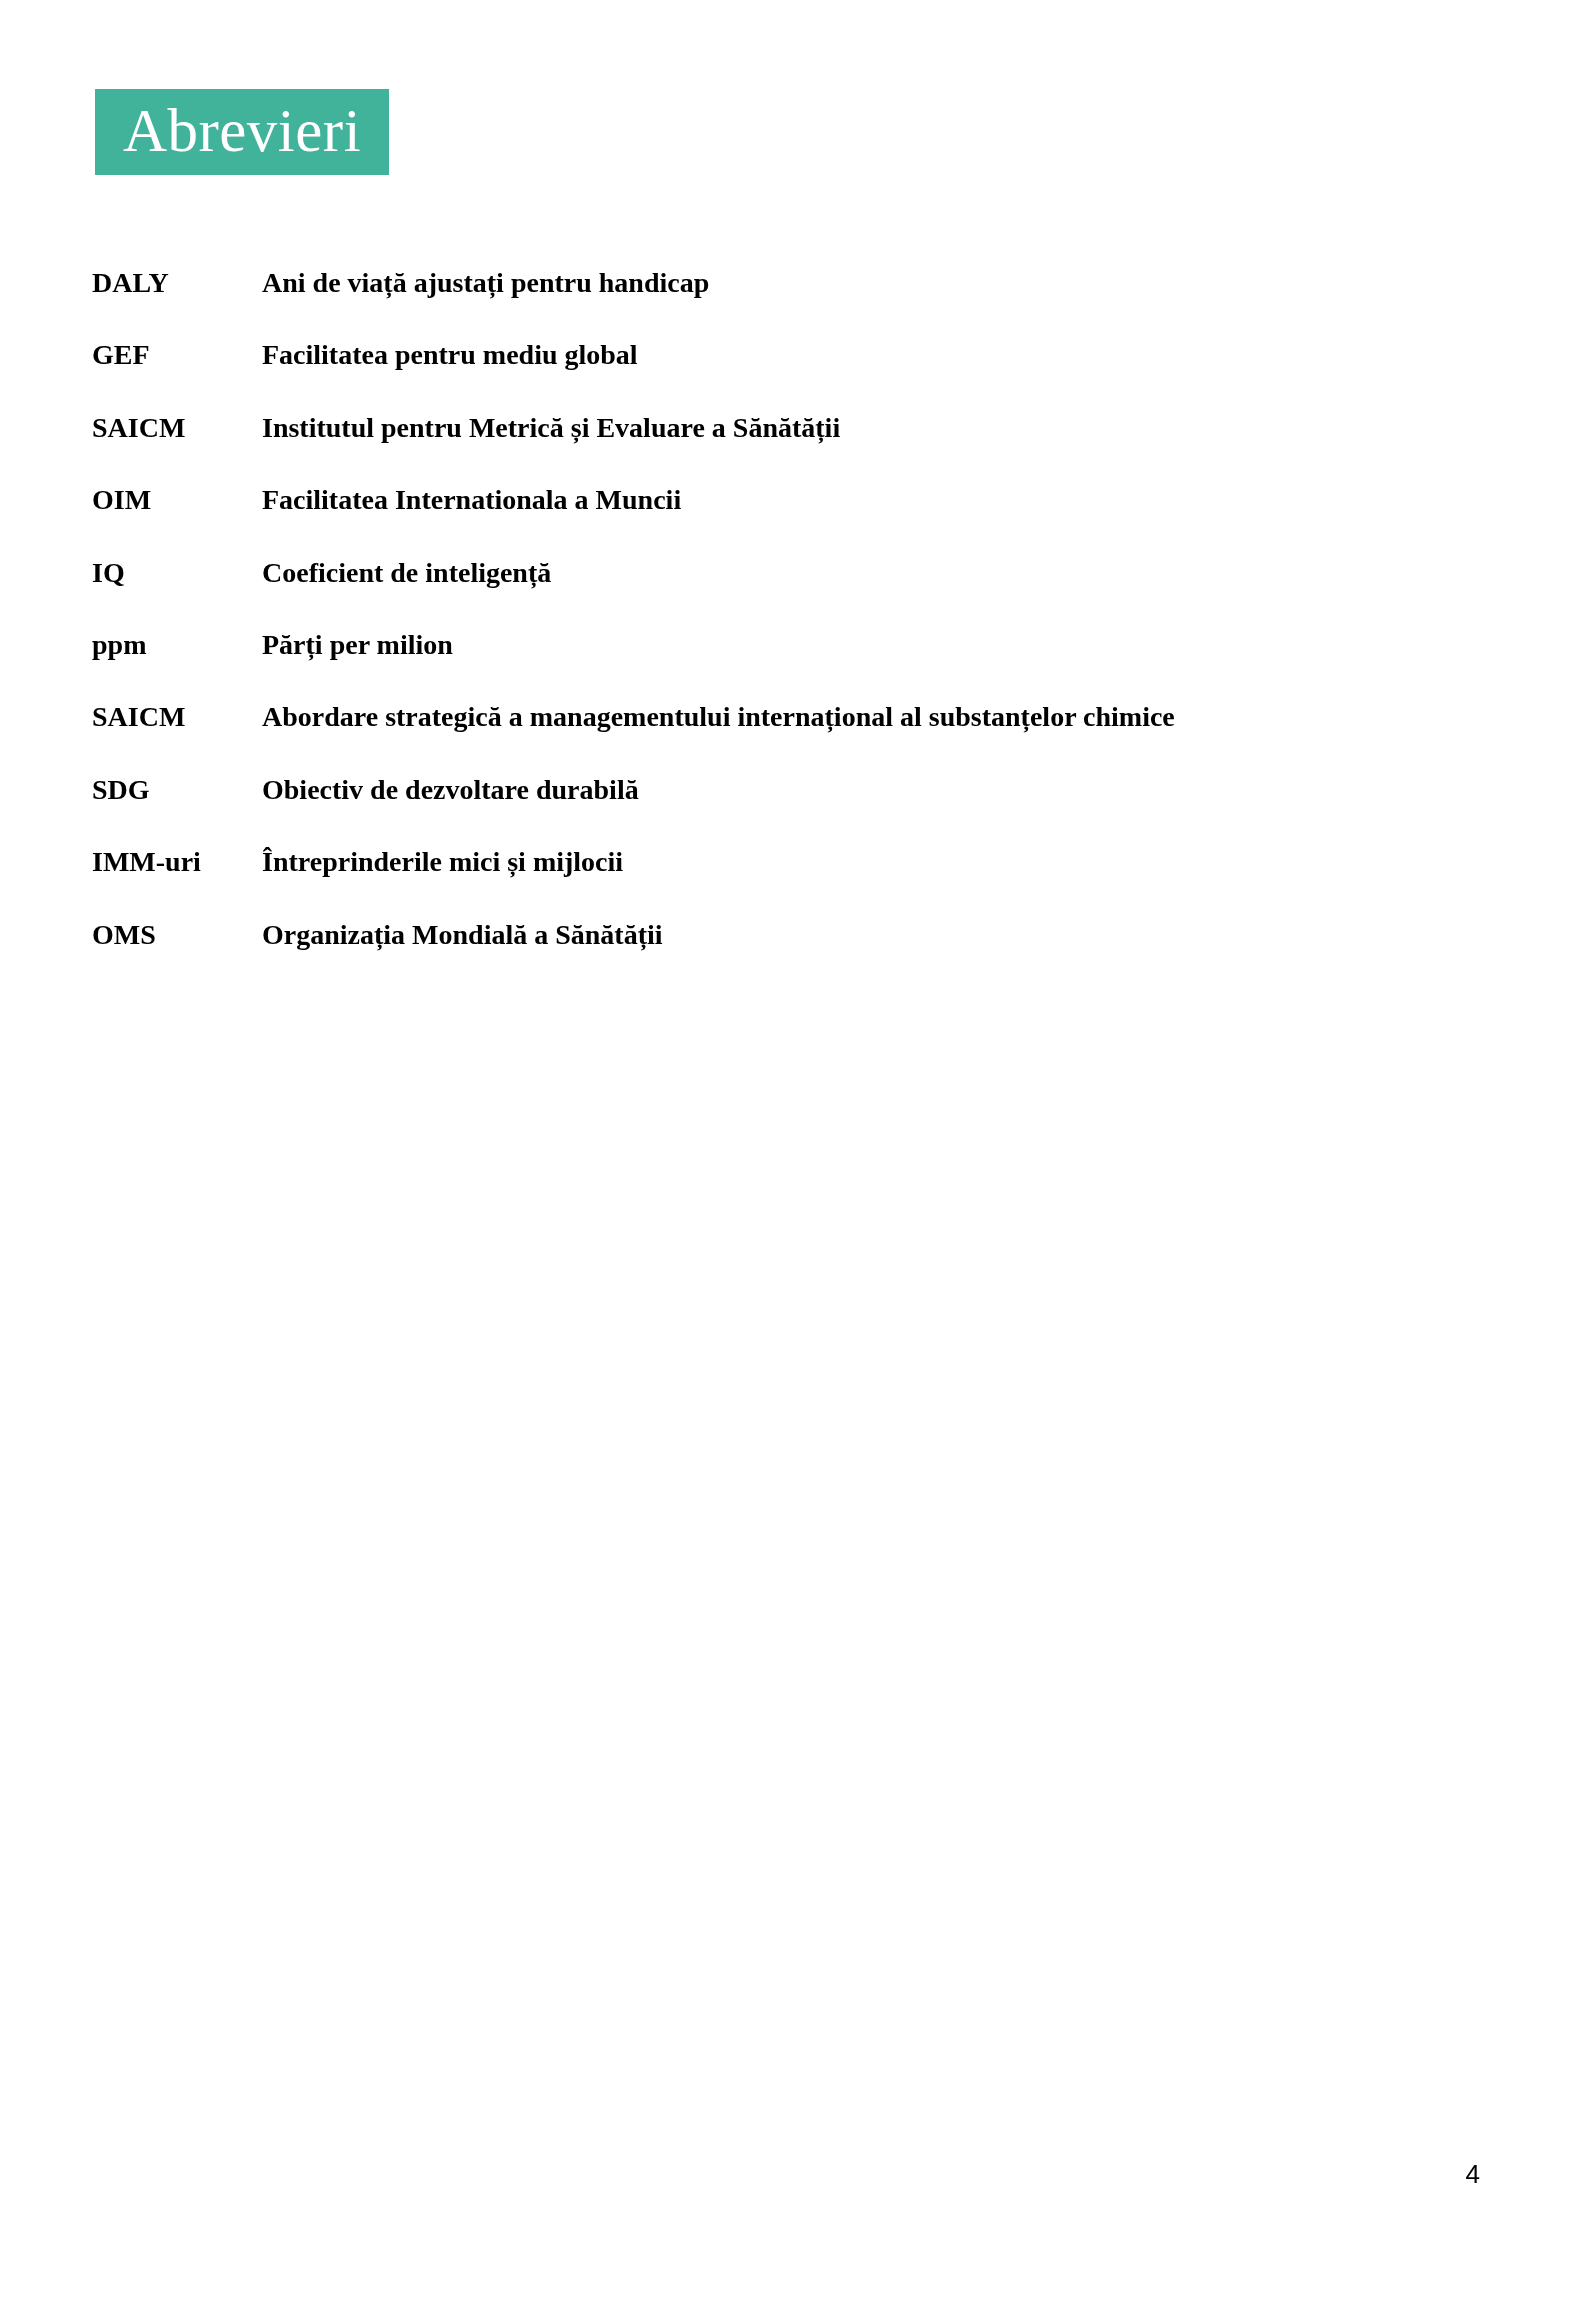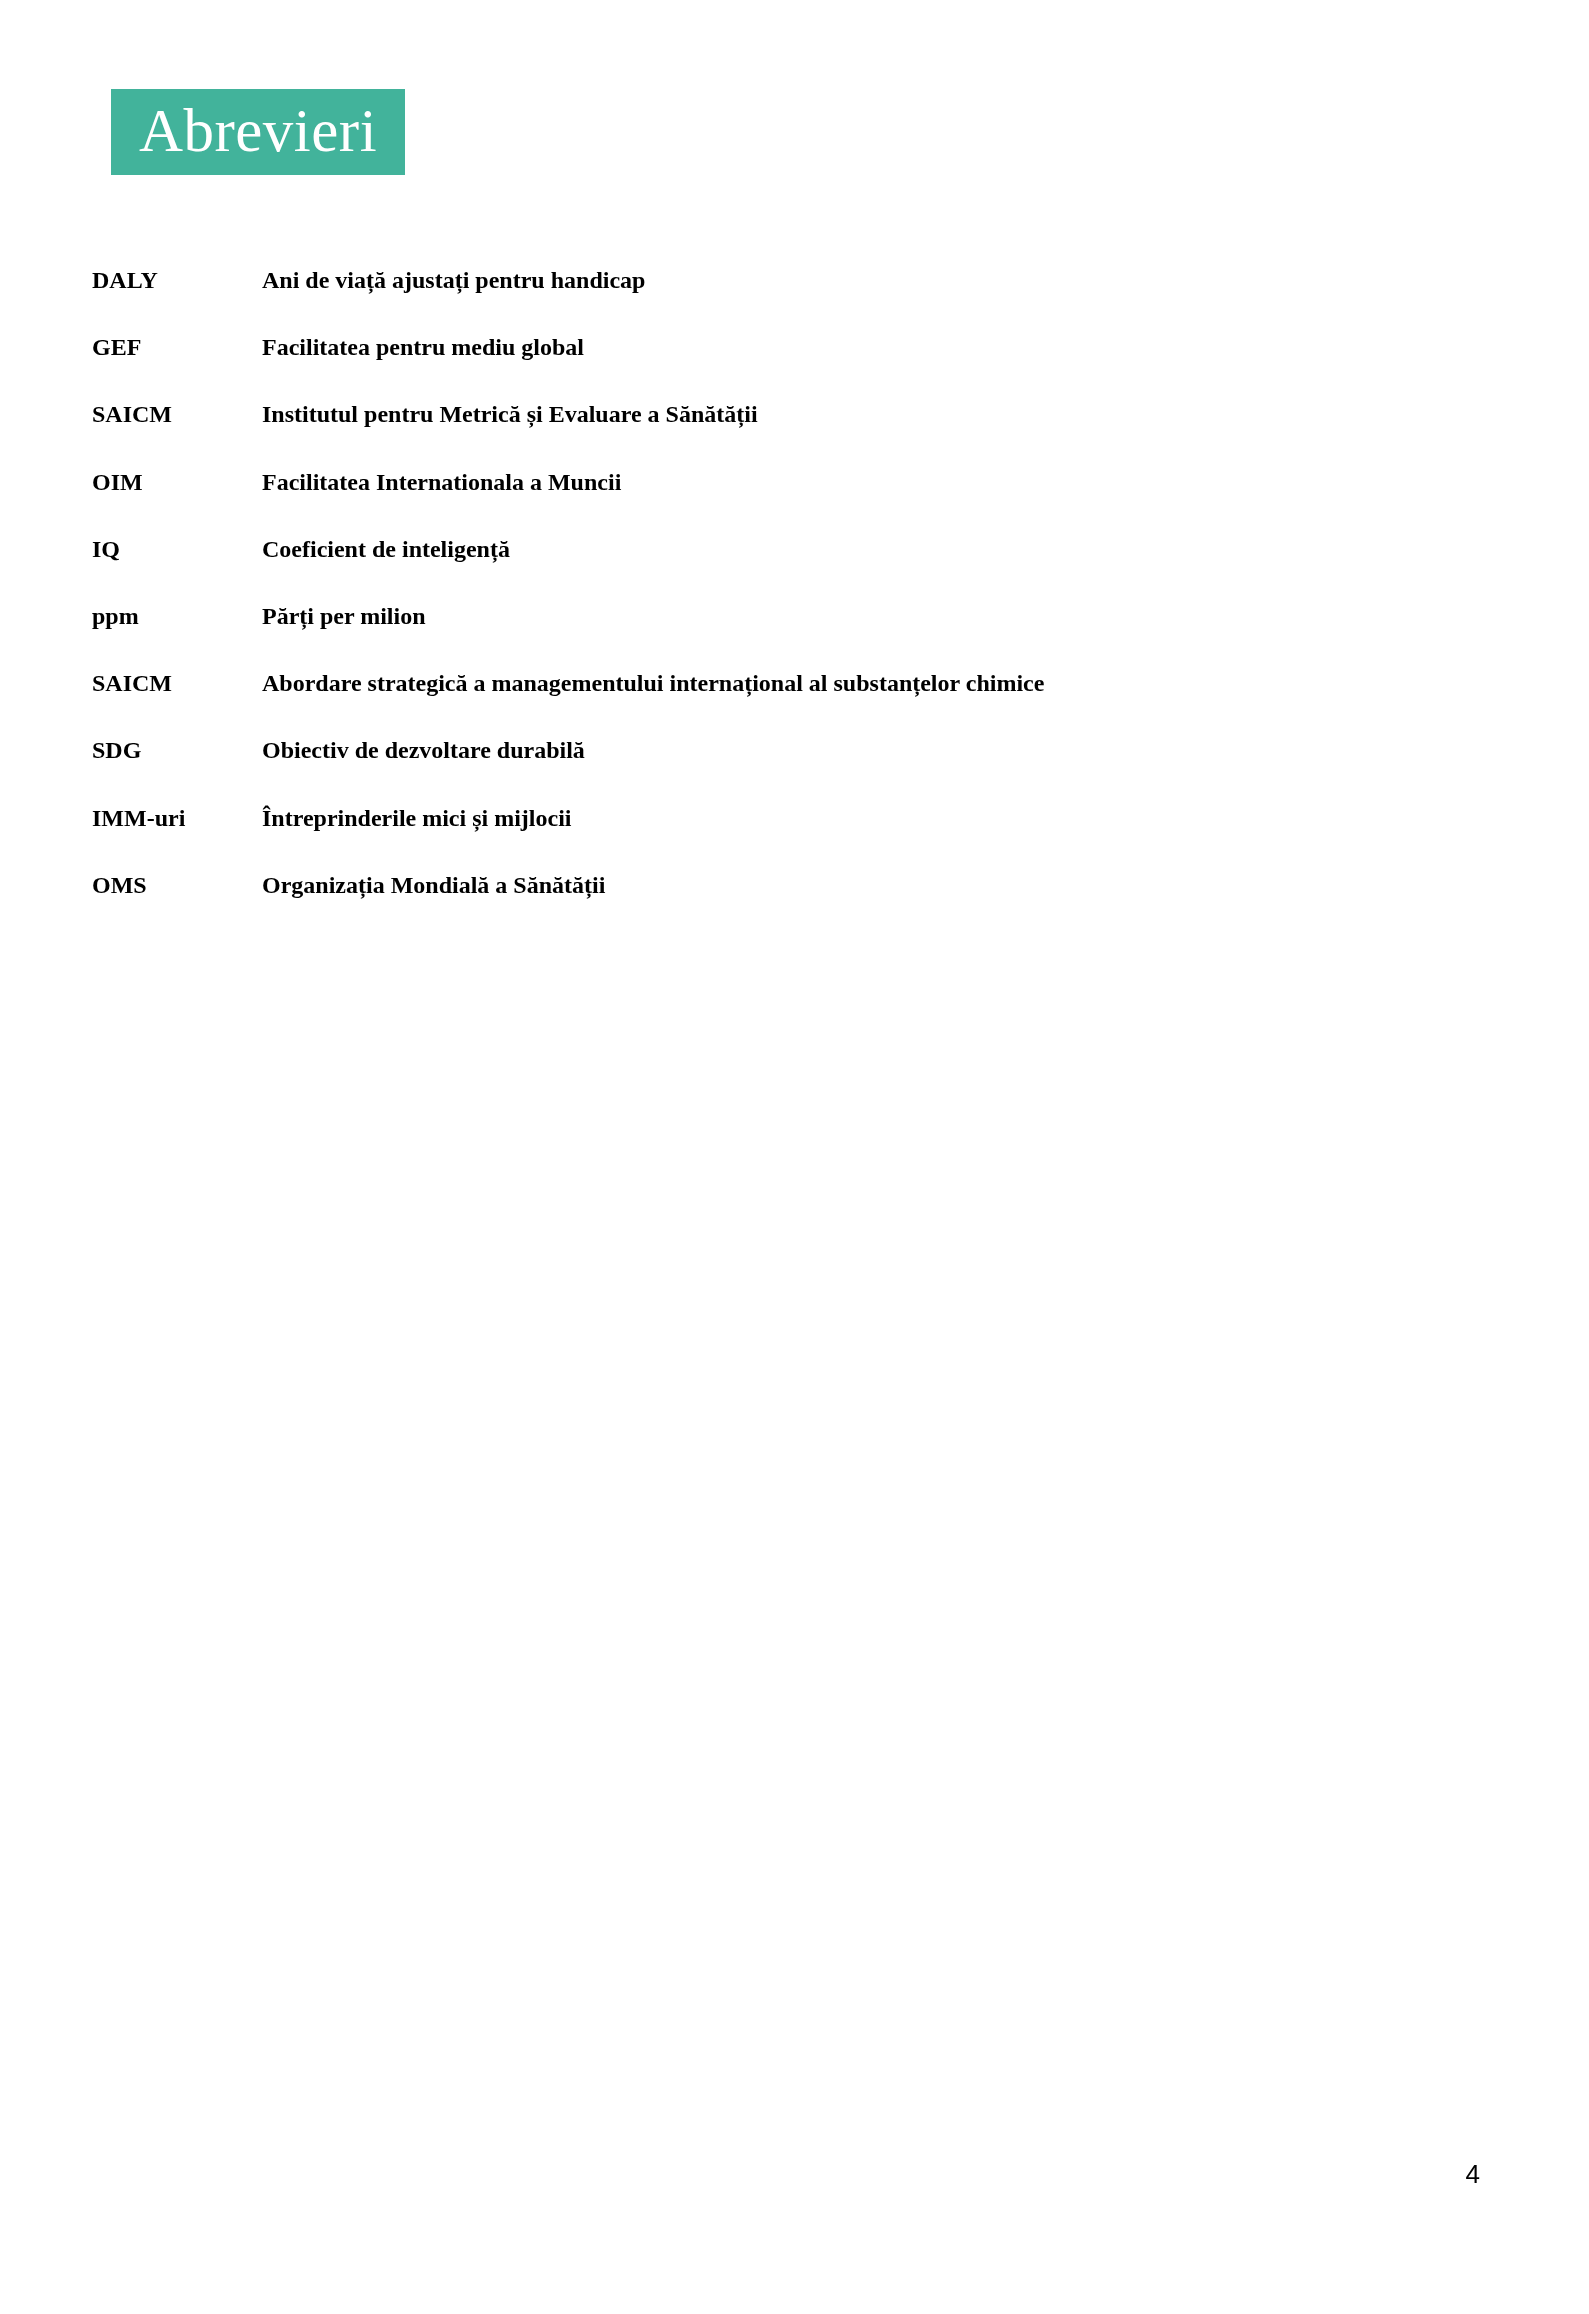--- a/index.html
+++ b/index.html
@@ -26,33 +26,32 @@
     color: #ffffff;
     font-size: 61px;
     font-weight: 400;
     display: flex;
     align-items: center;
     justify-content: center;
     letter-spacing: 0.5px;
     line-height: 1;
     padding-bottom: 3.8px;
     box-sizing: border-box;
-    margin-left: 16px;
   }
   .abbr-list {
     position: absolute;
     left: 92px;
     top: 265px;
     width: 1297px;
   }
   .abbr-row {
     display: flex;
     align-items: baseline;
     margin-bottom: 36px;
-    font-size: 24px;
+    font-size: 28px;
     font-weight: 700;
     line-height: 1.3;
   }
   .abbr-key {
     flex: 0 0 170px;
     width: 170px;
   }
   .abbr-def {
     flex: 1 1 auto;
   }

